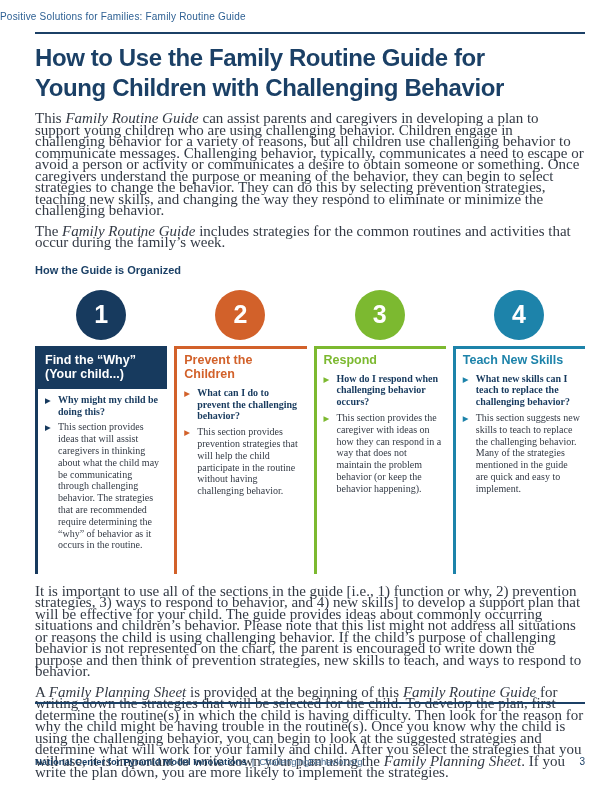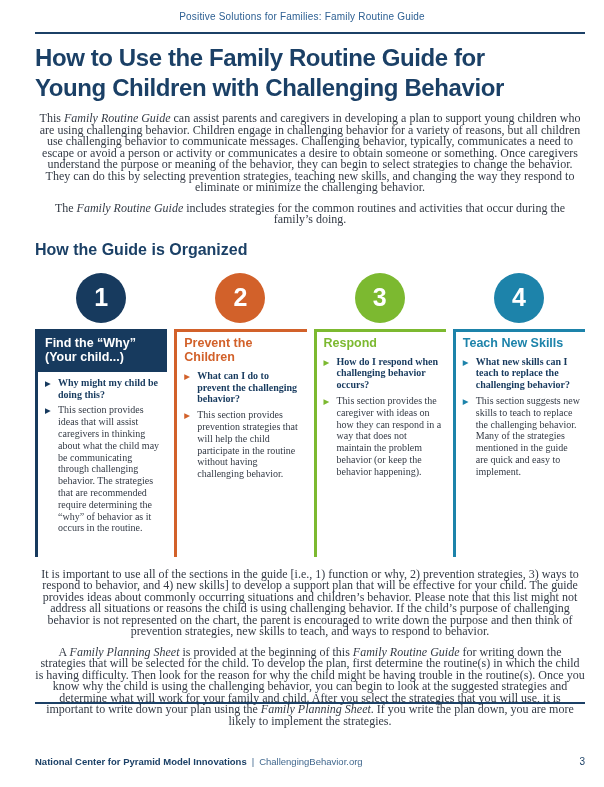--- a/index.html
+++ b/index.html
@@ -10,21 +10,20 @@
     width: 604px;
     height: 787px;
     background: #ffffff;
     overflow: hidden;
     font-family: "Liberation Serif", serif;
   }
 
   .running-header {
     position: absolute;
     top: 11px; left: 0; right: 0;
-    text-align: center;
     font-family: "Liberation Sans", sans-serif;
     font-size: 10px;
     letter-spacing: 0.2px;
     color: #2e6093;
   }
 
   .header-rule {
     position: absolute;
     top: 32px; left: 35px;
     width: 550px; height: 2px;
@@ -42,32 +41,31 @@
     font-weight: bold;
     font-size: 24px;
     line-height: 1.25;
     letter-spacing: -0.4px;
     color: #1b4066;
     margin: 3px 0 10px 0;
   }
   h1.page-title span { white-space: nowrap; }
 
   p.body {
-    font-size: 12px;
+    font-size: 15px;
     line-height: 11.5px;
     color: #333a45;
     margin: 0 0 9px 0;
-    text-align: center;
   }
   p.body em { font-style: italic; }
 
   h2.section-heading {
     font-family: "Liberation Sans", sans-serif;
     font-weight: bold;
-    font-size: 16px;
+    font-size: 11px;
     color: #1b4066;
     margin: 15px 0 14px 0;
   }
 
   .guide-grid {
     display: grid;
     grid-template-columns: repeat(4, 1fr);
     gap: 7px;
     margin: 14px 0 12px 0;
   }
@@ -152,21 +150,21 @@
 <div class="page">
 
   <div class="running-header">Positive Solutions for Families: Family Routine Guide</div>
   <div class="header-rule"></div>
 
   <div class="content">
 
     <h1 class="page-title"><span>How to Use the Family Routine Guide for</span><br><span>Young Children with Challenging Behavior</span></h1>
 
     <p class="body"><span>This </span><em>Family Routine Guide</em><span> can assist parents and caregivers in developing a plan to support young children who are using challenging behavior. Children engage in challenging behavior for a variety of reasons, but all children use challenging behavior to communicate messages. Challenging behavior, typically, communicates a need to escape or avoid a person or activity or communicates a desire to obtain someone or something. Once caregivers understand the purpose or meaning of the behavior, they can begin to select strategies to change the behavior. They can do this by selecting prevention strategies, teaching new skills, and changing the way they respond to eliminate or minimize the challenging behavior.</span></p>
-    <p class="body"><span>The </span><em>Family Routine Guide</em><span> includes strategies for the common routines and activities that occur during the family’s doing.</span></p>
+    <p class="body"><span>The </span><em>Family Routine Guide</em><span> includes strategies for the common routines and activities that occur during the family’s week.</span></p>
 
     <h2 class="section-heading">How the Guide is Organized</h2>
 
     <div class="guide-grid">
 
       <div class="guide-col" style="--accent: #173a5e;">
         <div class="circle">
             <span>1</span>
           </div>
         <div class="col-body">

